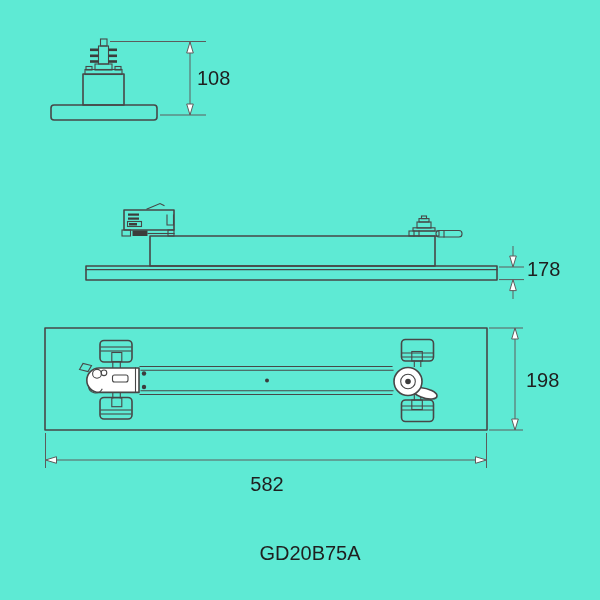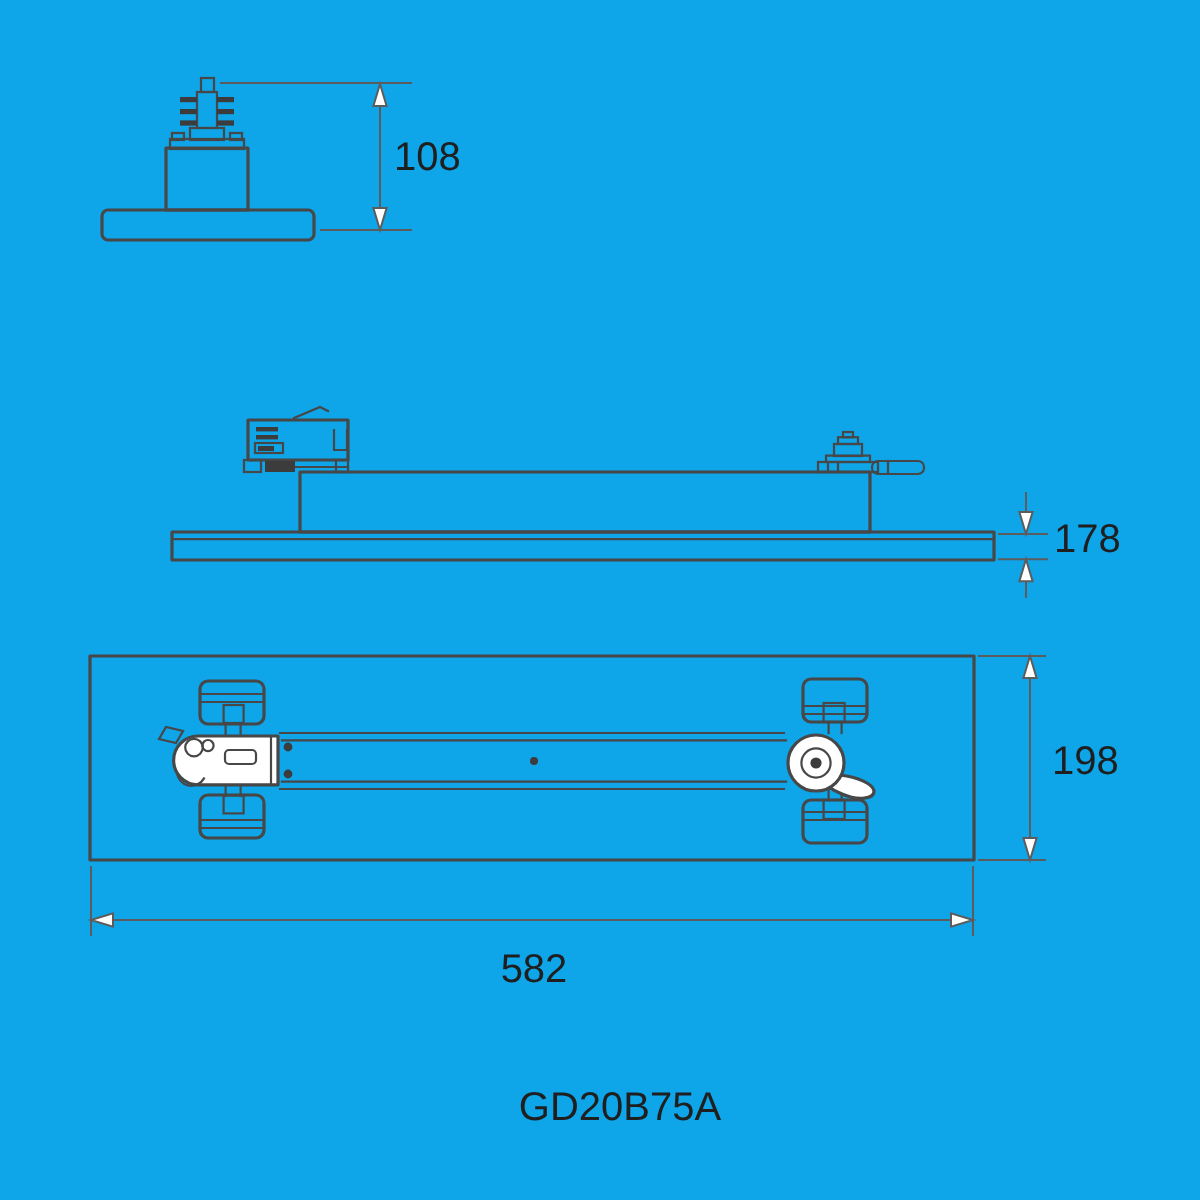--- a/index.html
+++ b/index.html
@@ -1,16 +1,16 @@
 <!DOCTYPE html>
 <html><head>
 <meta charset="utf-8">
 <style>
   html,body{margin:0;padding:0;background:#ffffff;}
-  #canvas{position:relative;width:600px;height:600px;background:#0ea5e9;overflow:hidden;
+  #canvas{position:relative;width:600px;height:600px;background:#5eead4;overflow:hidden;
           font-family:"Liberation Sans", sans-serif;}
   svg{display:block;}
   .obj{fill:none;stroke:#474747;stroke-width:1.6;stroke-linejoin:round;stroke-linecap:square;}
   .objthin{fill:none;stroke:#474747;stroke-width:1.1;stroke-linecap:square;}
   .solid{fill:#3c3c3c;stroke:none;}
   .whitefill{fill:#ffffff;stroke:#474747;stroke-width:1.6;stroke-linejoin:round;}
   .dim{fill:none;stroke:#5c5c5c;stroke-width:1;stroke-linecap:butt;}
   .arrow{fill:#ffffff;stroke:#5c5c5c;stroke-width:1;stroke-linejoin:miter;}
   .dimtext{font:20px "Liberation Sans", sans-serif;fill:#1f1f1f;}
   .modeltext{font:20px "Liberation Sans", sans-serif;fill:#1f1f1f;}

